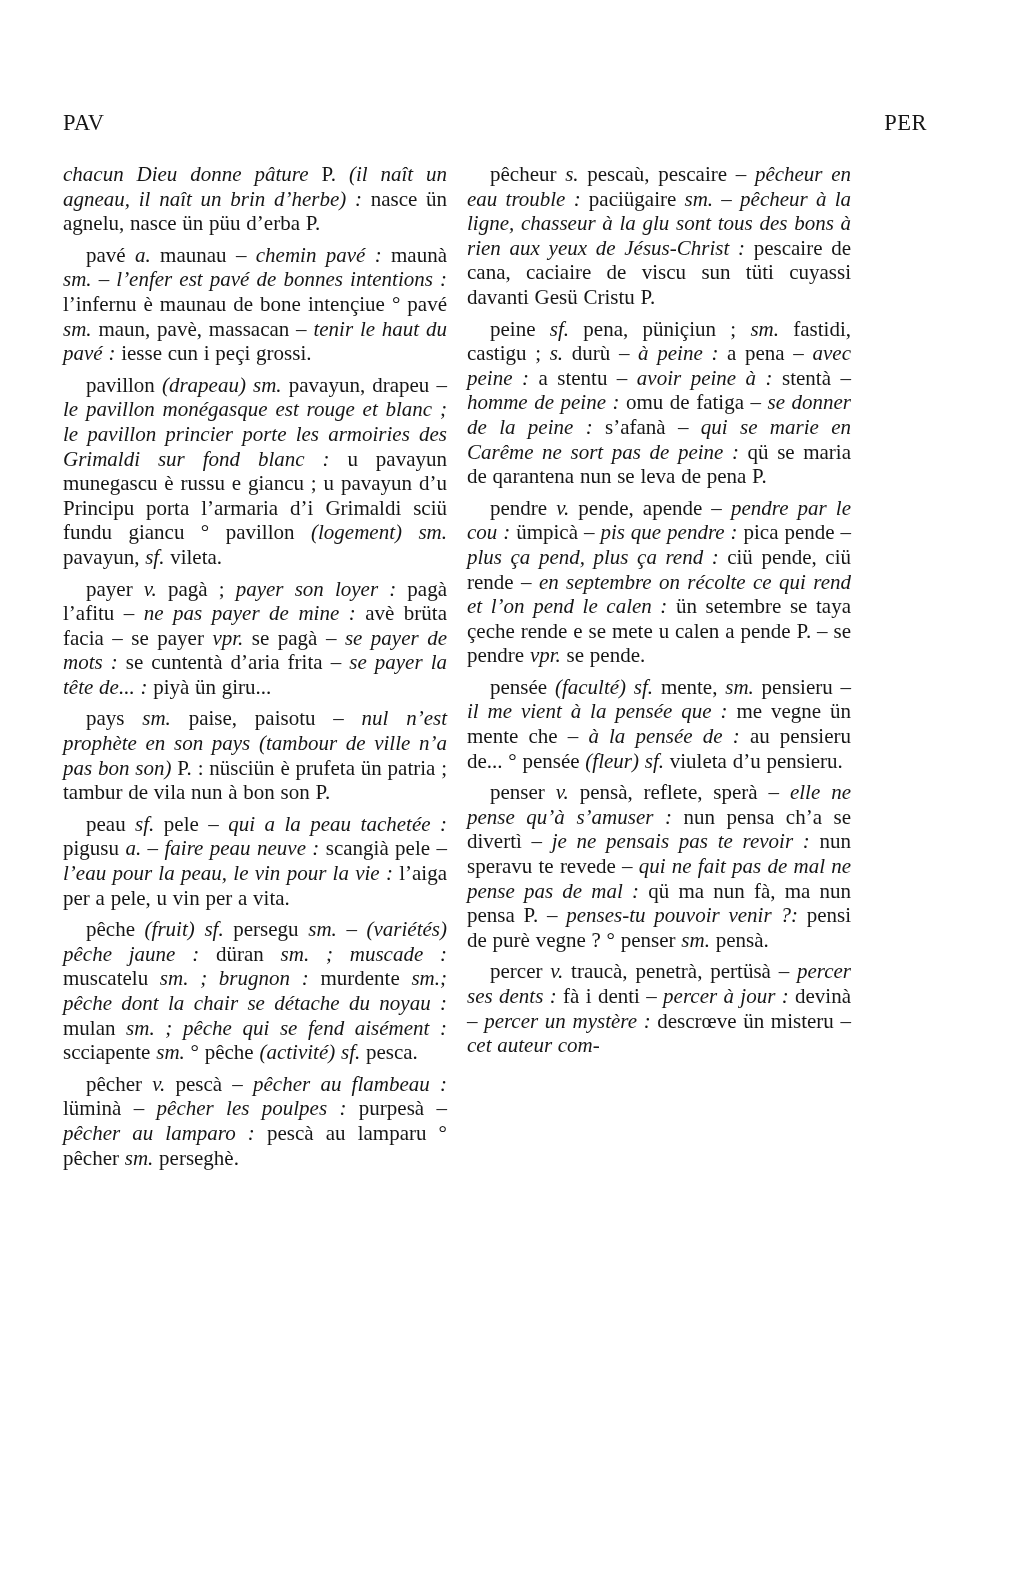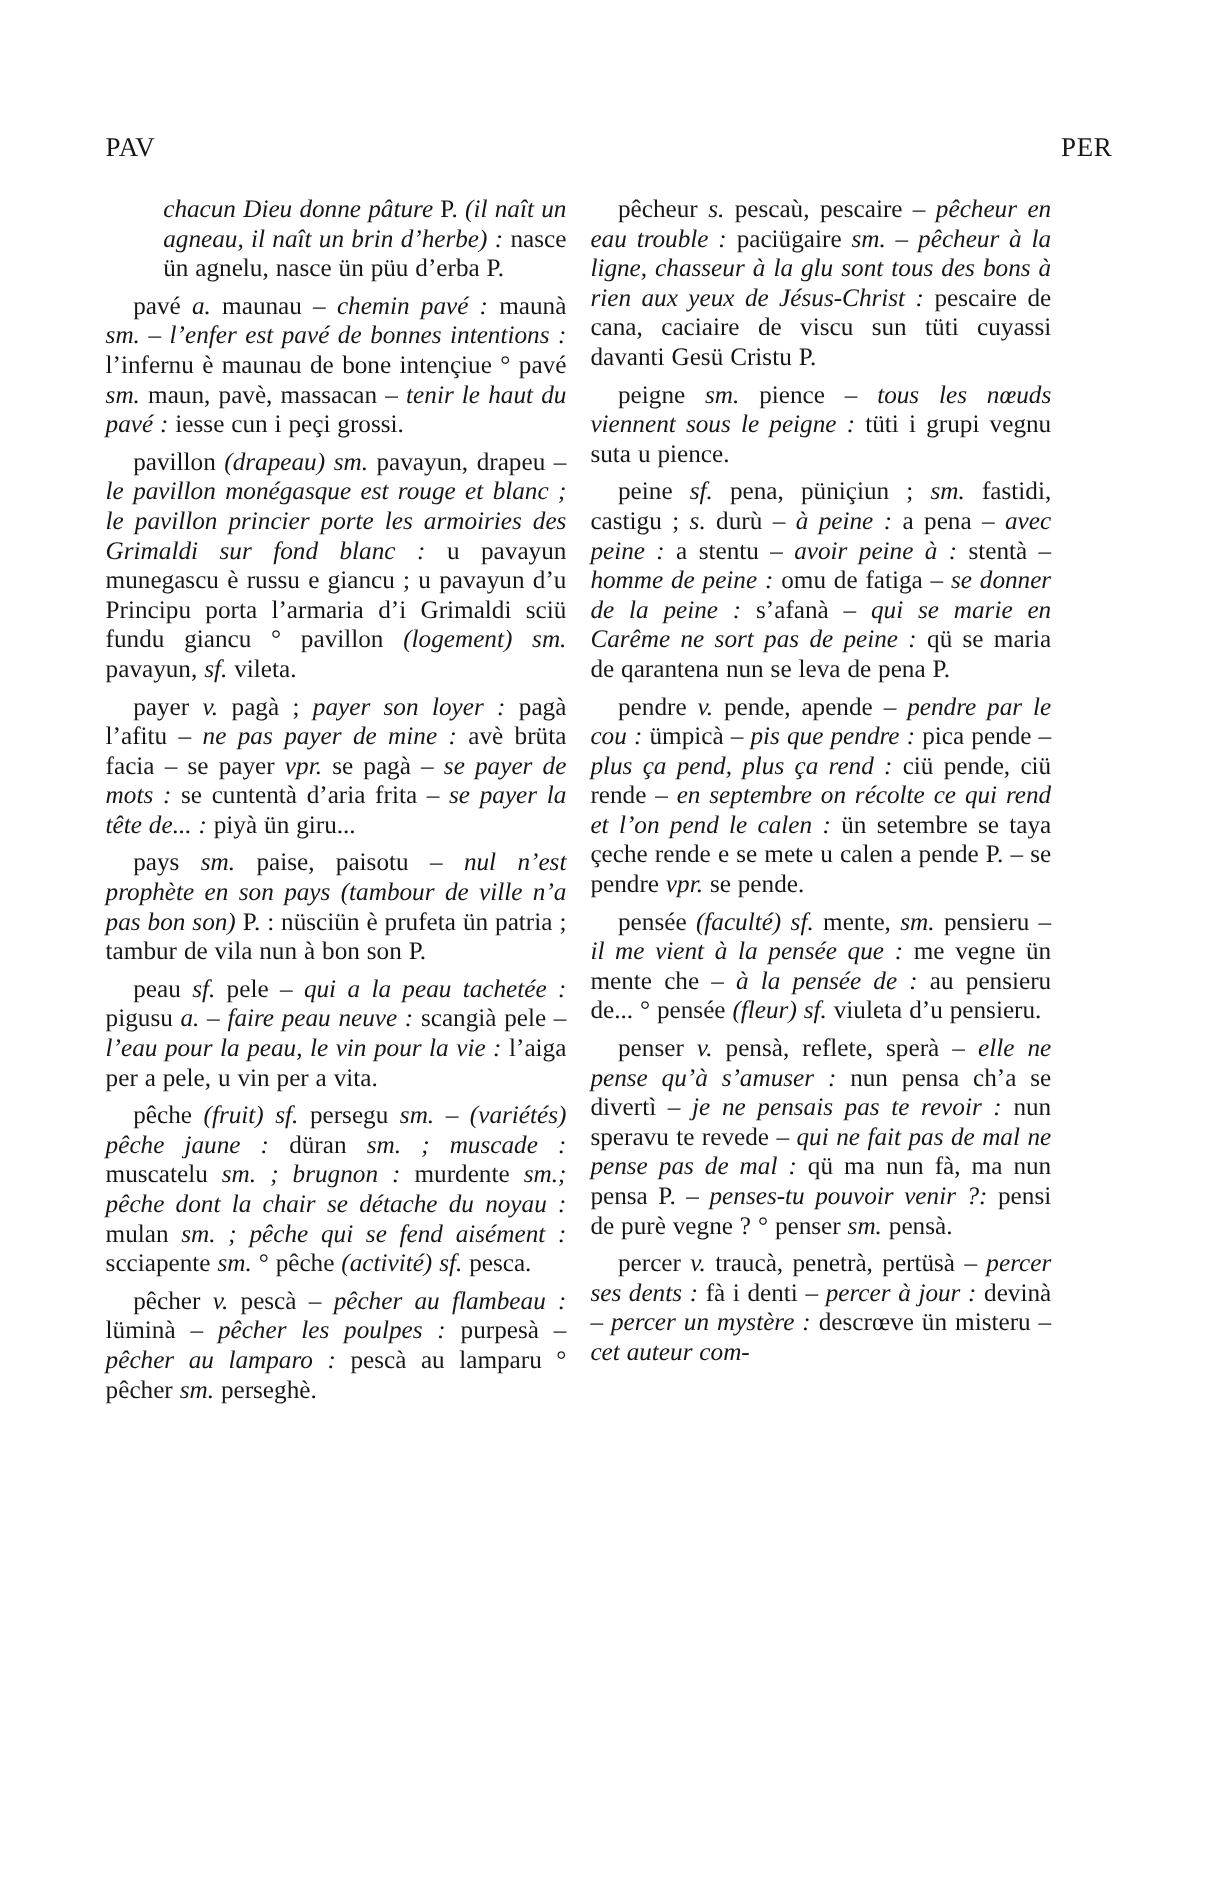--- a/index.html
+++ b/index.html
@@ -10,21 +10,21 @@
   body {
     width: 1024px;
     height: 1569px;
     font-family: "Liberation Serif", serif;
     color: #161616;
   }
   .page {
     box-sizing: border-box;
     width: 1024px;
     height: 1569px;
-    padding: 110px 97px 0 88px;
+    padding: 110px 97px 0 63px;
     overflow: hidden;
     background: #ffffff;
   }
   .header {
     position: relative;
     height: 30px;
     font-size: 22.5px;
     letter-spacing: 0.5px;
     margin-bottom: 22px;
   }
@@ -37,21 +37,21 @@
   }
   .col { width: 384px; }
   .entry {
     margin: 0 0 7px 0;
     font-size: 21px;
     line-height: 24.6px;
     text-align: justify;
     text-indent: 23px;
     word-spacing: 0.5px;
   }
-  .entry.noindent { text-indent: 0; margin-left: 48px; }
+  .entry.noindent { text-indent: 0; }
   .r-b { font-weight: 400; }
   .r-i { font-style: italic; }
 </style>
 </head>
 <body>
 
 <div class="page">
   <div class="header">
     <span class="h-left">PAV</span>
     <span class="h-right">PER</span>
@@ -62,21 +62,20 @@
         <p class="entry"><span class="r-b">pavé </span><span class="r-i">a. </span><span class="r-n">maunau – </span><span class="r-i">chemin pavé : </span><span class="r-n">maunà </span><span class="r-i">sm.</span><span class="r-n"> – </span><span class="r-i">l’enfer est pavé de bonnes intentions : </span><span class="r-n">l’infernu è maunau de bone intençiue ° </span><span class="r-b">pavé </span><span class="r-i">sm. </span><span class="r-n">maun, pavè, massacan – </span><span class="r-i">tenir le haut du pavé : </span><span class="r-n">iesse cun i peçi grossi.</span></p>
         <p class="entry"><span class="r-b">pavillon </span><span class="r-i">(drapeau) sm. </span><span class="r-n">pavayun, drapeu – </span><span class="r-i">le pavillon monégasque est rouge et blanc ; le pavillon princier porte les armoiries des Grimaldi sur fond blanc : </span><span class="r-n">u pavayun munegascu è russu e giancu ; u pavayun d’u Principu porta l’armaria d’i Grimaldi sciü fundu giancu ° </span><span class="r-b">pavillon </span><span class="r-i">(logement) sm. </span><span class="r-n">pavayun, </span><span class="r-i">sf. </span><span class="r-n">vileta.</span></p>
         <p class="entry"><span class="r-b">payer </span><span class="r-i">v. </span><span class="r-n">pagà ; </span><span class="r-i">payer son loyer : </span><span class="r-n">pagà l’afitu – </span><span class="r-i">ne pas payer de mine : </span><span class="r-n">avè brüta facia – </span><span class="r-b">se payer </span><span class="r-i">vpr. </span><span class="r-n">se pagà – </span><span class="r-i">se payer de mots : </span><span class="r-n">se cuntentà d’aria frita – </span><span class="r-i">se payer la tête de... : </span><span class="r-n">piyà ün giru...</span></p>
         <p class="entry"><span class="r-b">pays </span><span class="r-i">sm. </span><span class="r-n">paise, paisotu – </span><span class="r-i">nul n’est prophète en son pays (tambour de ville n’a pas bon son) </span><span class="r-n">P. : nüsciün è prufeta ün patria ; tambur de vila nun à bon son P.</span></p>
         <p class="entry"><span class="r-b">peau </span><span class="r-i">sf. </span><span class="r-n">pele – </span><span class="r-i">qui a la peau tachetée : </span><span class="r-n">pigusu </span><span class="r-i">a. </span><span class="r-n">– </span><span class="r-i">faire peau neuve : </span><span class="r-n">scangià pele – </span><span class="r-i">l’eau pour la peau, le vin pour la vie : </span><span class="r-n">l’aiga per a pele, u vin per a vita.</span></p>
         <p class="entry"><span class="r-b">pêche </span><span class="r-i">(fruit) sf. </span><span class="r-n">persegu </span><span class="r-i">sm.</span><span class="r-n"> – </span><span class="r-i">(variétés) pêche jaune : </span><span class="r-n">düran </span><span class="r-i">sm. ; muscade : </span><span class="r-n">muscatelu </span><span class="r-i">sm. ; brugnon : </span><span class="r-n">murdente </span><span class="r-i">sm.; pêche dont la chair se détache du noyau : </span><span class="r-n">mulan </span><span class="r-i">sm. ; pêche qui se fend aisément : </span><span class="r-n">scciapente </span><span class="r-i">sm. </span><span class="r-n">° </span><span class="r-b">pêche </span><span class="r-i">(activité) sf. </span><span class="r-n">pesca.</span></p>
         <p class="entry"><span class="r-b">pêcher </span><span class="r-i">v. </span><span class="r-n">pescà – </span><span class="r-i">pêcher au flambeau : </span><span class="r-n">lüminà – </span><span class="r-i">pêcher les poulpes : </span><span class="r-n">purpesà – </span><span class="r-i">pêcher au lamparo : </span><span class="r-n">pescà au lamparu ° </span><span class="r-b">pêcher </span><span class="r-i">sm. </span><span class="r-n">perseghè.</span></p>
       </div>
     <div class="col" id="col-right">
         <p class="entry"><span class="r-b">pêcheur </span><span class="r-i">s. </span><span class="r-n">pescaù, pescaire – </span><span class="r-i">pêcheur en eau trouble : </span><span class="r-n">paciügaire </span><span class="r-i">sm.</span><span class="r-n"> – </span><span class="r-i">pêcheur à la ligne, chasseur à la glu sont tous des bons à rien aux yeux de Jésus-Christ : </span><span class="r-n">pescaire de cana, caciaire de viscu sun tüti cuyassi davanti Gesü Cristu P.</span></p>
-        <p class="entry"><span class="r-b">peigne </span><span class="r-i">sm. </span><span class="r-n">pience – </span><span class="r-i">tous les nœuds viennent sous le peigne : </span><span class="r-n">tüti i grupi vegnu suta u pience.</span></p>
         <p class="entry"><span class="r-b">peine </span><span class="r-i">sf. </span><span class="r-n">pena, püniçiun ; </span><span class="r-i">sm. </span><span class="r-n">fastidi, castigu ; </span><span class="r-i">s. </span><span class="r-n">durù – </span><span class="r-i">à peine : </span><span class="r-n">a pena – </span><span class="r-i">avec peine : </span><span class="r-n">a stentu – </span><span class="r-i">avoir peine à : </span><span class="r-n">stentà – </span><span class="r-i">homme de peine : </span><span class="r-n">omu de fatiga – </span><span class="r-i">se donner de la peine : </span><span class="r-n">s’afanà – </span><span class="r-i">qui se marie en Carême ne sort pas de peine : </span><span class="r-n">qü se maria de qarantena nun se leva de pena P.</span></p>
         <p class="entry"><span class="r-b">pendre </span><span class="r-i">v. </span><span class="r-n">pende, apende – </span><span class="r-i">pendre par le cou : </span><span class="r-n">ümpicà – </span><span class="r-i">pis que pendre : </span><span class="r-n">pica pende – </span><span class="r-i">plus ça pend, plus ça rend : </span><span class="r-n">ciü pende, ciü rende – </span><span class="r-i">en septembre on récolte ce qui rend et l’on pend le calen : </span><span class="r-n">ün setembre se taya çeche rende e se mete u calen a pende P. – </span><span class="r-b">se pendre </span><span class="r-i">vpr. </span><span class="r-n">se pende.</span></p>
         <p class="entry"><span class="r-b">pensée </span><span class="r-i">(faculté) sf. </span><span class="r-n">mente, </span><span class="r-i">sm. </span><span class="r-n">pensieru – </span><span class="r-i">il me vient à la pensée que : </span><span class="r-n">me vegne ün mente che – </span><span class="r-i">à la pensée de : </span><span class="r-n">au pensieru de... ° </span><span class="r-b">pensée </span><span class="r-i">(fleur) sf. </span><span class="r-n">viuleta d’u pensieru.</span></p>
         <p class="entry"><span class="r-b">penser </span><span class="r-i">v. </span><span class="r-n">pensà, reflete, sperà – </span><span class="r-i">elle ne pense qu’à s’amuser : </span><span class="r-n">nun pensa ch’a se divertì – </span><span class="r-i">je ne pensais pas te revoir : </span><span class="r-n">nun speravu te revede – </span><span class="r-i">qui ne fait pas de mal ne pense pas de mal : </span><span class="r-n">qü ma nun fà, ma nun pensa P. – </span><span class="r-i">penses-tu pouvoir venir ?: </span><span class="r-n">pensi de purè vegne ? ° </span><span class="r-b">penser </span><span class="r-i">sm. </span><span class="r-n">pensà.</span></p>
         <p class="entry"><span class="r-b">percer </span><span class="r-i">v. </span><span class="r-n">traucà, penetrà, pertüsà – </span><span class="r-i">percer ses dents : </span><span class="r-n">fà i denti – </span><span class="r-i">percer à jour : </span><span class="r-n">devinà – </span><span class="r-i">percer un mystère : </span><span class="r-n">descrœve ün misteru – </span><span class="r-i">cet auteur com-</span></p>
       </div>
   </div>
 </div>
 
 </body></html>

